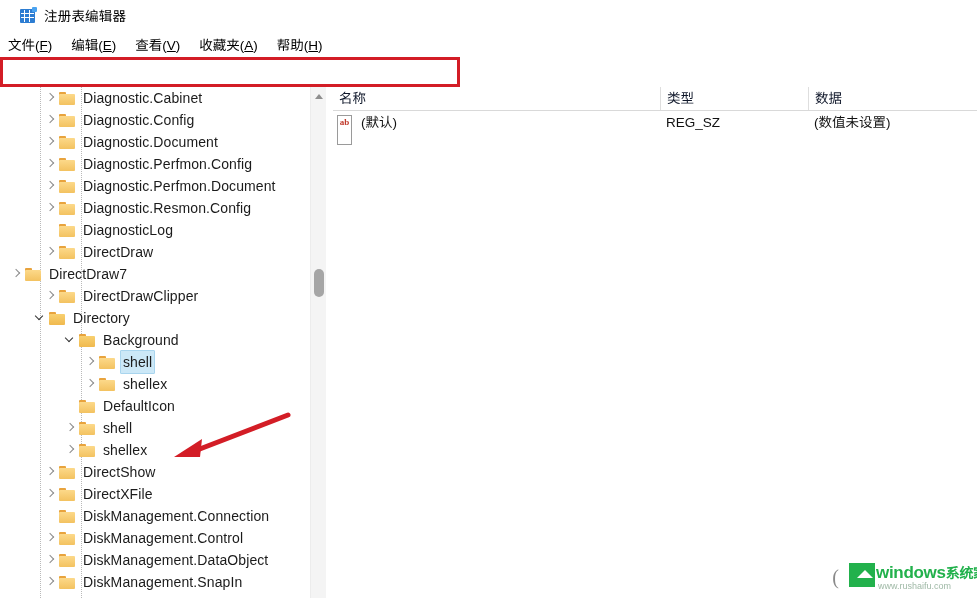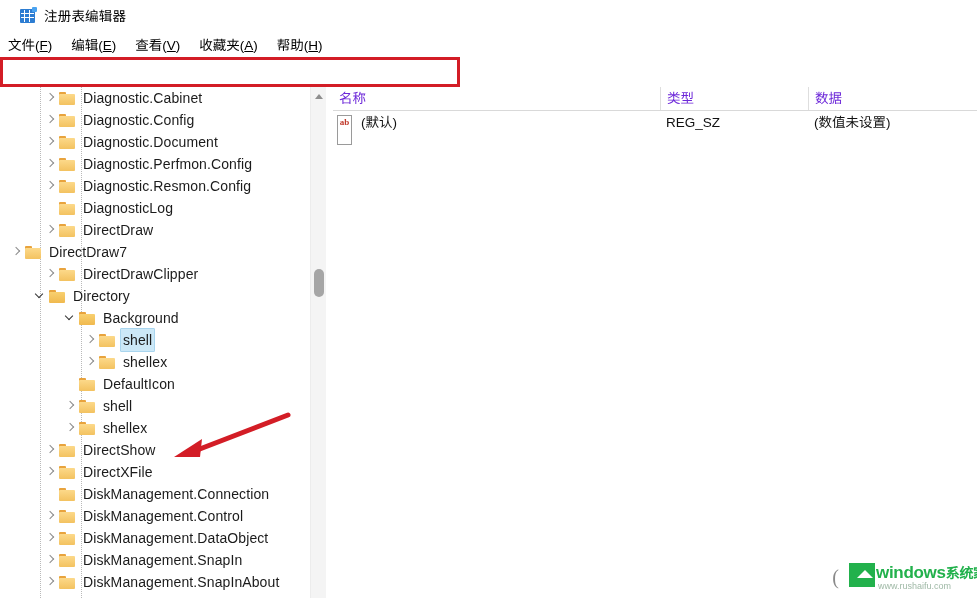--- a/index.html
+++ b/index.html
@@ -267,21 +267,21 @@
     height: 23px;
     border-bottom: 1px solid #d9d9d9;
     background: #ffffff;
   }
   .vhcell {
     position: absolute;
     top: 0;
     height: 23px;
     line-height: 23px;
     font-size: 13.5px;
-    color: #6d28d9;
+    color: #0f172a;
     padding-left: 6px;
     box-sizing: border-box;
     border-left: 1px solid #dedede;
     white-space: nowrap;
   }
   .vhcell.first { border-left: none; }
   .vrow {
     position: relative;
     height: 24px;
   }
@@ -413,20 +413,25 @@
           </div>
           <div class="tree-row" style="padding-left: 34px;">
             <span class="chev has"></span>
             <span class="folder"></span>
             <span class="label">Diagnostic.Document</span>
           </div>
           <div class="tree-row" style="padding-left: 34px;">
             <span class="chev has"></span>
             <span class="folder"></span>
             <span class="label">Diagnostic.Perfmon.Config</span>
+          </div>
+          <div class="tree-row" style="padding-left: 34px;">
+            <span class="chev has"></span>
+            <span class="folder"></span>
+            <span class="label">Diagnostic.Perfmon.Document</span>
           </div>
           <div class="tree-row" style="padding-left: 34px;">
             <span class="chev has"></span>
             <span class="folder"></span>
             <span class="label">Diagnostic.Resmon.Config</span>
           </div>
           <div class="tree-row" style="padding-left: 34px;">
             <span class="chev"></span>
             <span class="folder"></span>
             <span class="label">DiagnosticLog</span>

